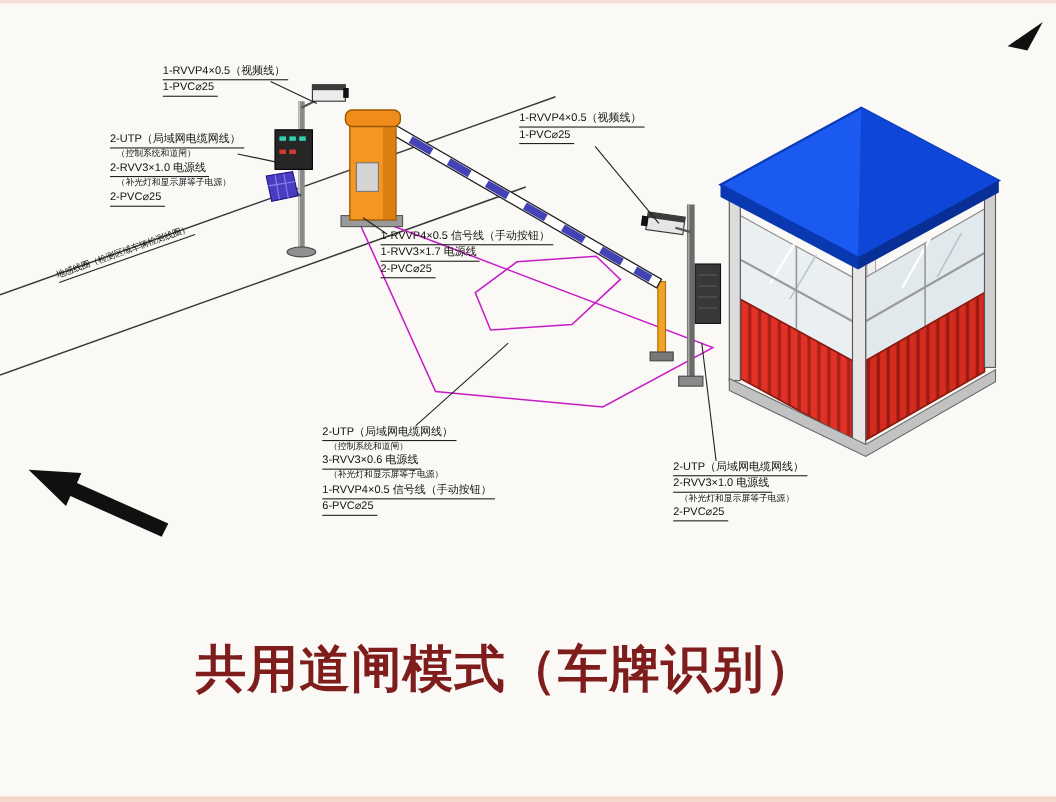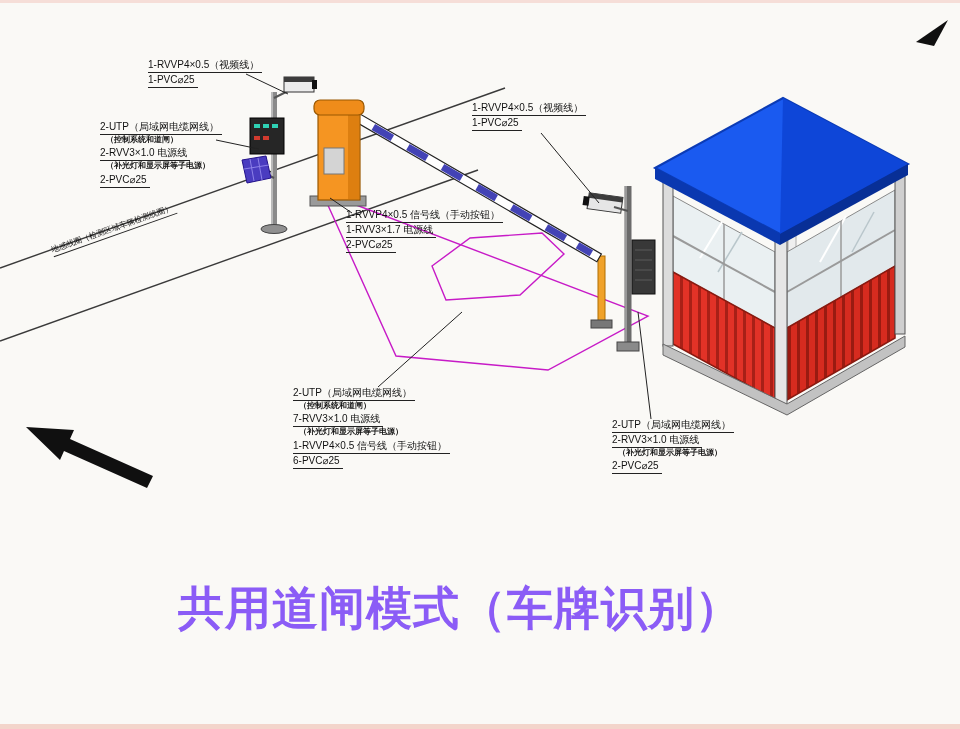--- a/index.html
+++ b/index.html
@@ -2,24 +2,24 @@
 <html><head>
 <meta charset="utf-8">
 <style>
   *{margin:0;padding:0;box-sizing:border-box}
   html,body{width:960px;height:729px}
   body{position:relative;background:#faf9f6;font-family:"Liberation Sans",sans-serif;overflow:hidden;color:#111}
   .stage{position:absolute;inset:0}
   svg.diagram{position:absolute;left:0;top:0}
   .label{position:absolute}
   .lbl-line{display:table;font-size:10px;font-weight:400;line-height:1.3;border-bottom:1px solid #222;padding:0 3px 1px 0;white-space:nowrap}
-  .lbl-line.small{font-size:8px;font-weight:700;border-bottom:none;padding-left:6px}
+  .lbl-line.small{font-size:8px;font-weight:400;border-bottom:none;padding-left:6px}
   .road-label{transform:rotate(-19.5deg);transform-origin:left top}
   .road-label .lbl-line{font-size:8px;font-weight:400;border-bottom:1px solid #222}
-  .title{position:absolute;left:160px;top:578px;width:600px;text-align:center;font-size:46px;font-weight:600;font-family:"Liberation Serif",serif;color:#8b5cf6;letter-spacing:1px}
+  .title{position:absolute;left:160px;top:578px;width:600px;text-align:center;font-size:46px;font-weight:600;font-family:"Liberation Serif",serif;color:#7f1d1d;letter-spacing:1px}
   .edge-top{position:absolute;left:0;top:0;width:100%;height:3px;background:#f6ded8}
   .edge-bottom{position:absolute;left:0;bottom:0;width:100%;height:5px;background:#f3d5cb}
 </style>
 </head>
 <body>
 
 <div class="stage">
 
 <svg class="diagram" width="960" height="729" viewBox="0 0 960 729" xmlns="http://www.w3.org/2000/svg">
   <defs>
@@ -178,21 +178,21 @@
   <div class="lbl-line">1-PVC⌀25</div>
 </div>
 
 <div class="label road-label" style="left:50px;top:246px">
   <div class="lbl-line">地感线圈（检测区域车辆检测线圈）</div>
 </div>
 
 <div class="label" style="left:293px;top:386px">
   <div class="lbl-line">2-UTP（局域网电缆网线）</div>
   <div class="lbl-line small">（控制系统和道闸）</div>
-  <div class="lbl-line">7-RVV3×1.0 电源线</div>
+  <div class="lbl-line">3-RVV3×0.6 电源线</div>
   <div class="lbl-line small">（补光灯和显示屏等子电源）</div>
   <div class="lbl-line">1-RVVP4×0.5 信号线（手动按钮）</div>
   <div class="lbl-line">6-PVC⌀25</div>
 </div>
 
 <div class="label" style="left:612px;top:418px">
   <div class="lbl-line">2-UTP（局域网电缆网线）</div>
   <div class="lbl-line">2-RVV3×1.0 电源线</div>
   <div class="lbl-line small">（补光灯和显示屏等子电源）</div>
   <div class="lbl-line">2-PVC⌀25</div>

